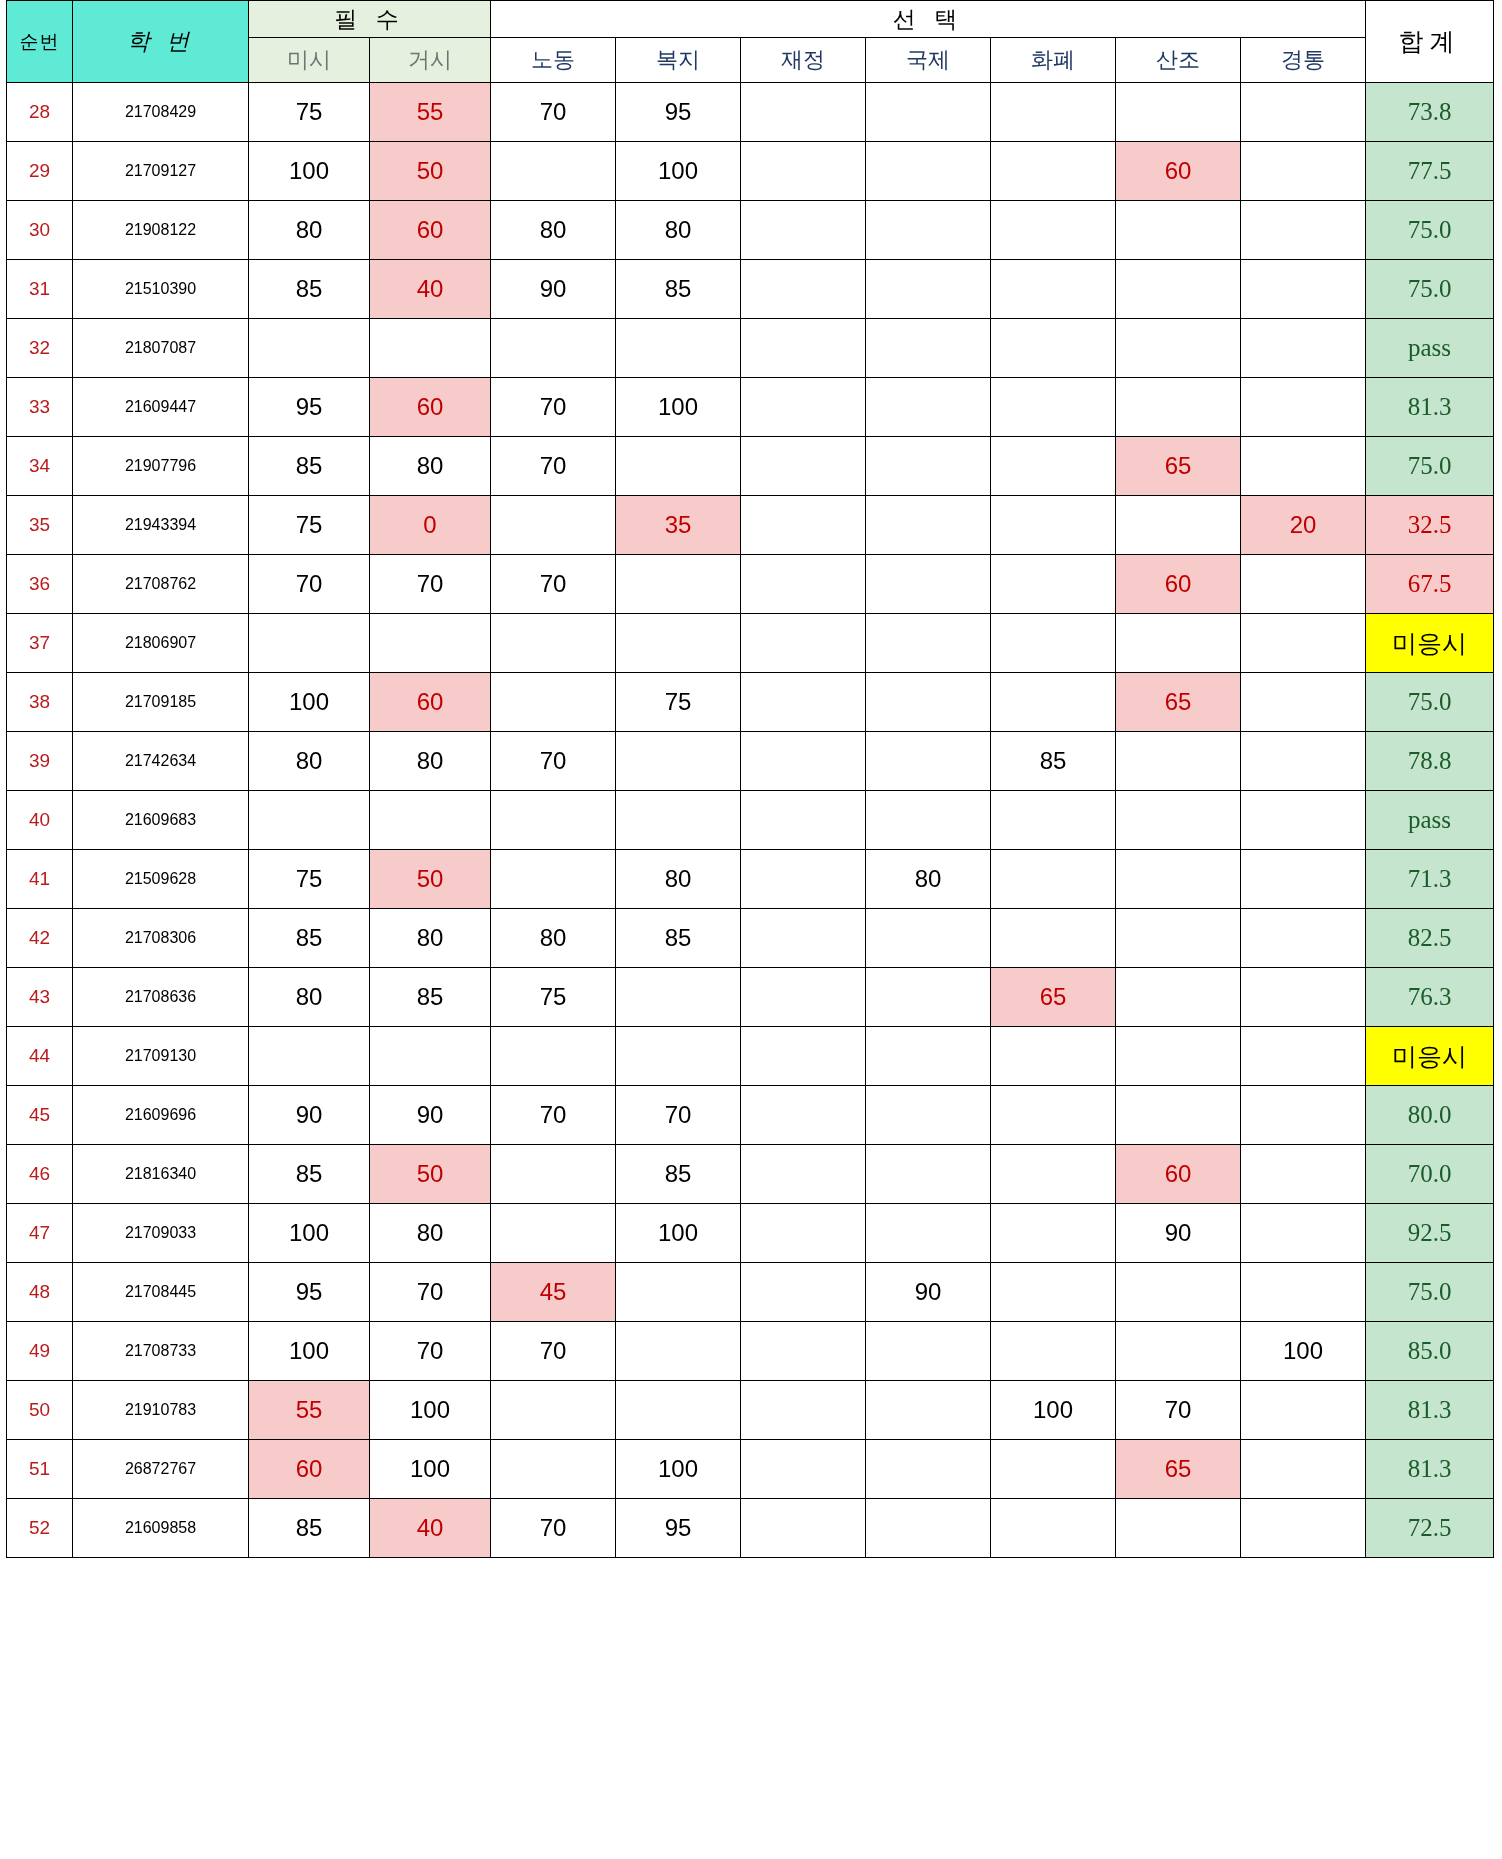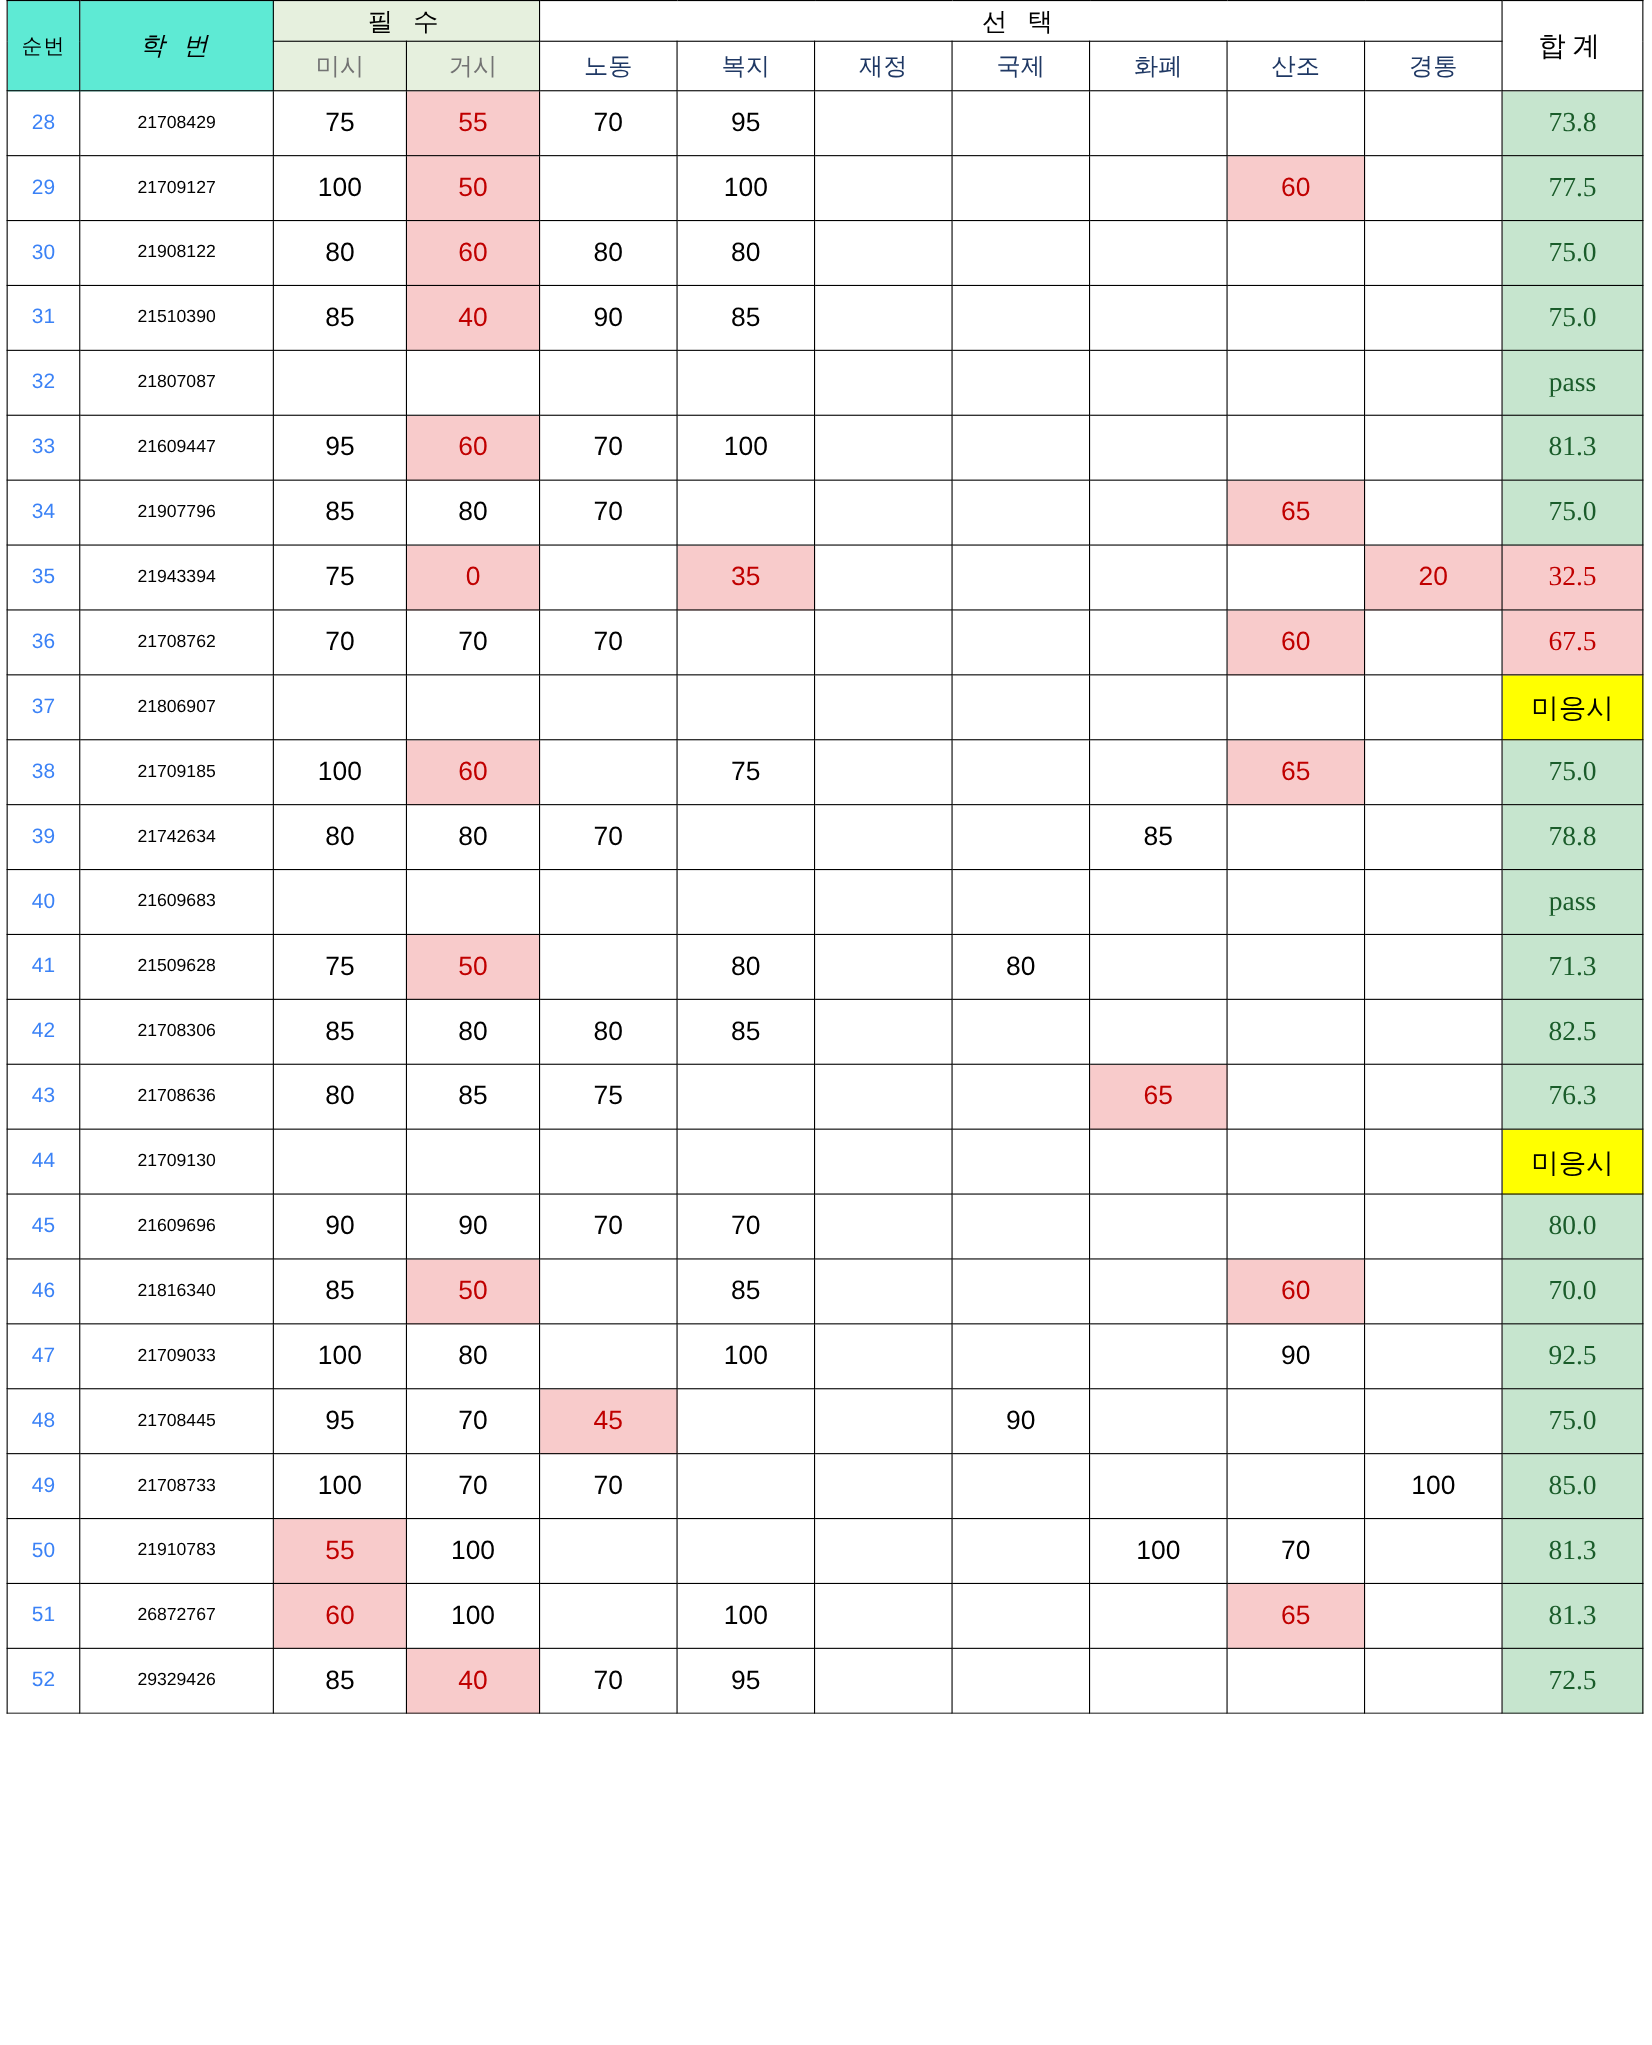--- a/index.html
+++ b/index.html
@@ -80,21 +80,21 @@
   .hdr-id {
     font-size: 23px;
     letter-spacing: 5px;
     font-style: italic;
   }
 
   
   tbody tr { height: 59px; }
   td.no {
     font-size: 19px;
-    color: #3b82f6;
+    color: #b91c1c;
   }
   td.sid {
     font-size: 16px;
   }
   td.score {
     font-size: 24px;
   }
   td.low {
     background: #f8cbcb;
     color: #c00000;
@@ -488,21 +488,21 @@
           <td class="score">100</td>
           <td class="score"></td>
           <td class="score"></td>
           <td class="score"></td>
           <td class="score low">65</td>
           <td class="score"></td>
           <td class="total total-pass">81.3</td>
         </tr>
         <tr>
           <td class="no">52</td>
-          <td class="sid">29329426</td>
+          <td class="sid">21609858</td>
           <td class="score">85</td>
           <td class="score low">40</td>
           <td class="score">70</td>
           <td class="score">95</td>
           <td class="score"></td>
           <td class="score"></td>
           <td class="score"></td>
           <td class="score"></td>
           <td class="score"></td>
           <td class="total total-pass">72.5</td>

